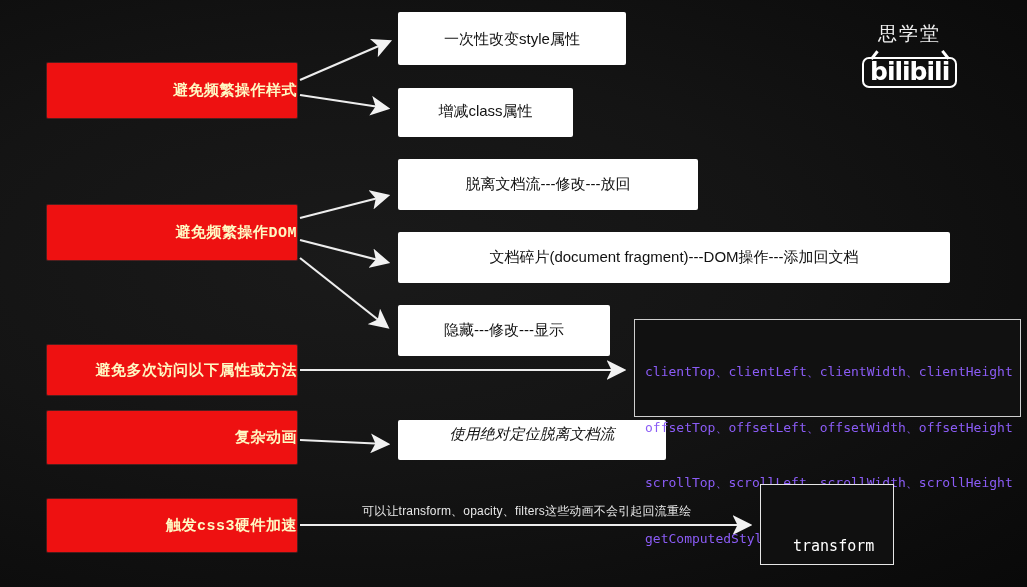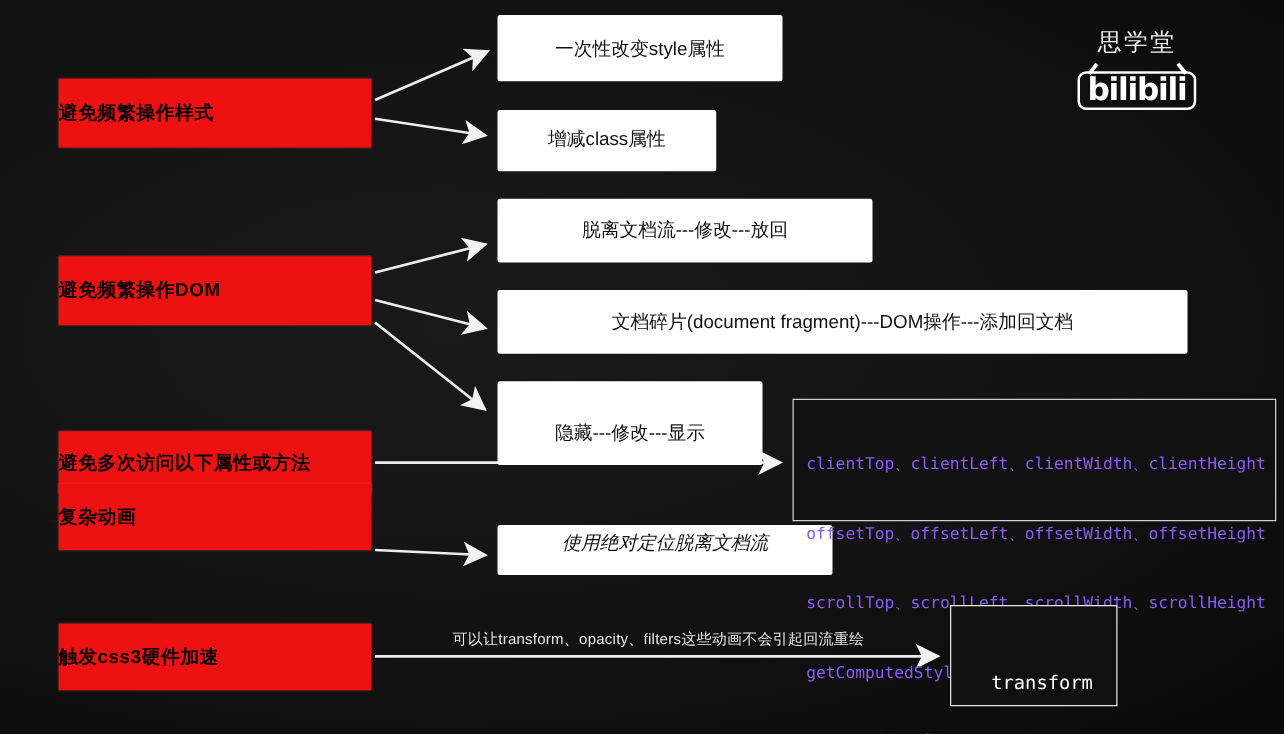--- a/index.html
+++ b/index.html
@@ -22,29 +22,30 @@
   svg.arrows {
     position: absolute;
     left: 0; top: 0;
     width: 1027px;
     height: 587px;
     pointer-events: none;
   }
   .red-box {
     position: absolute;
     background: #ee1111;
-    color: #000000;
+    color: #fef9c3;
     font-size: 15px;
     font-weight: bold;
     display: flex;
     align-items: center;
-    justify-content: flex-start;
+    justify-content: flex-end;
     letter-spacing: 0.5px;
     border-radius: 1px;
     box-shadow: 0 0 0 1px rgba(255,60,60,0.25);
+    font-family: Liberation Mono, monospace;
   }
   .white-box {
     position: absolute;
     background: #ffffff;
     color: #111111;
     font-size: 15px;
     display: flex;
     align-items: flex-end;
     justify-content: center;
     border-radius: 2px;
@@ -153,40 +154,40 @@
 
   <div class="red-box" style="left:47px; top:63px; width:250px; height:55px;">
     <span>避免频繁操作样式</span>
   </div>
   <div class="red-box" style="left:47px; top:205px; width:250px; height:55px;">
     <span>避免频繁操作DOM</span>
   </div>
   <div class="red-box" style="left:47px; top:345px; width:250px; height:50px;">
     <span>避免多次访问以下属性或方法</span>
   </div>
-  <div class="red-box" style="left:47px; top:387px; width:250px; height:53px;">
+  <div class="red-box" style="left:47px; top:411px; width:250px; height:53px;">
     <span>复杂动画</span>
   </div>
   <div class="red-box" style="left:47px; top:499px; width:250px; height:53px;">
     <span>触发css3硬件加速</span>
   </div>
 
   <div class="white-box" style="left:398px; top:12px; width:228px; height:53px;">
     <span>一次性改变style属性</span>
   </div>
   <div class="white-box" style="left:398px; top:88px; width:175px; height:49px;">
     <span>增减class属性</span>
   </div>
   <div class="white-box" style="left:398px; top:159px; width:300px; height:51px;">
     <span>脱离文档流---修改---放回</span>
   </div>
   <div class="white-box" style="left:398px; top:232px; width:552px; height:51px;">
     <span>文档碎片(document fragment)---DOM操作---添加回文档</span>
   </div>
-  <div class="white-box" style="left:398px; top:305px; width:212px; height:67px;">
+  <div class="white-box" style="left:398px; top:305px; width:212px; height:51px;">
     <span>隐藏---修改---显示</span>
   </div>
   <div class="white-box" style="left:398px; top:420px; width:268px; height:40px;font-style:italic;">
     <span>使用绝对定位脱离文档流</span>
   </div>
 
   <div class="code-box" style="left:634px; top:319px; width:387px; height:98px;">
     <div>clientTop、clientLeft、clientWidth、clientHeight</div>
     <div>offsetTop、offsetLeft、offsetWidth、offsetHeight</div>
     <div>scrollTop、scrollLeft、scrollWidth、scrollHeight</div>

